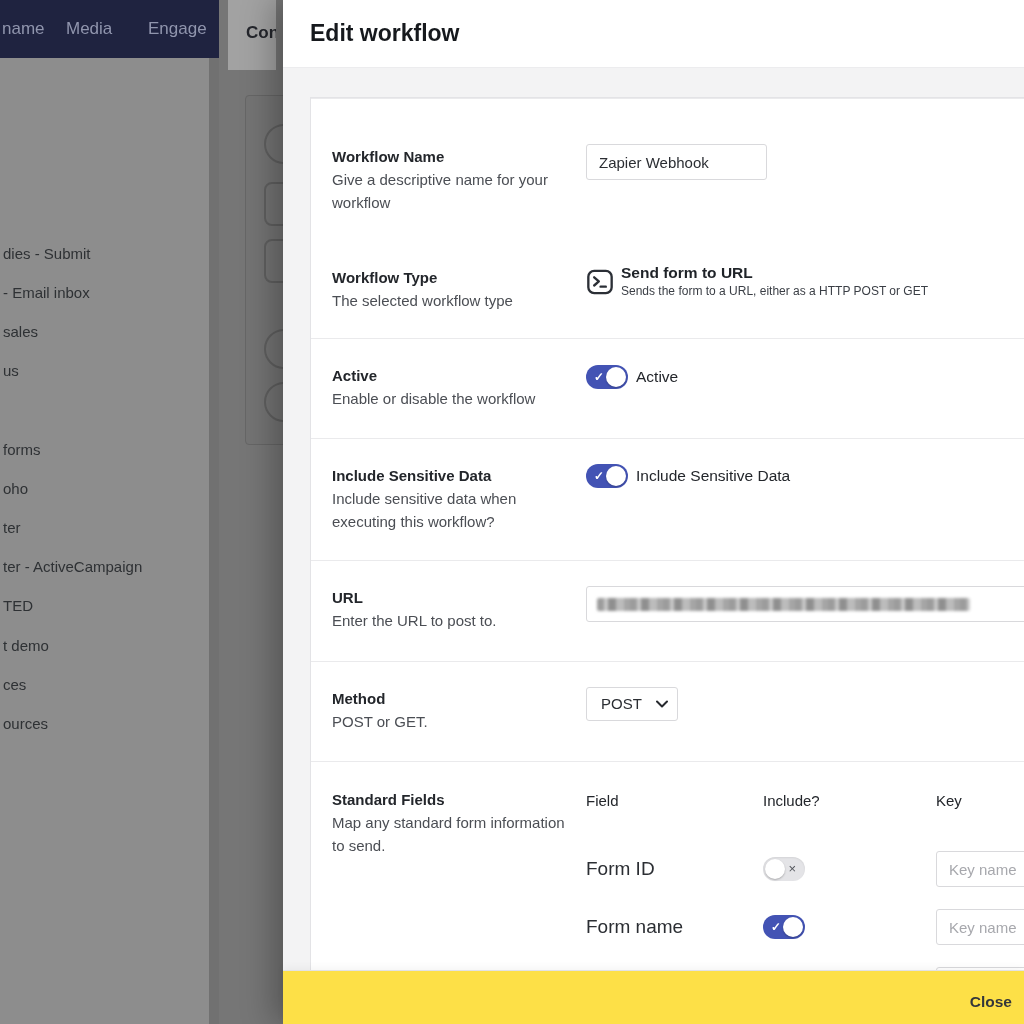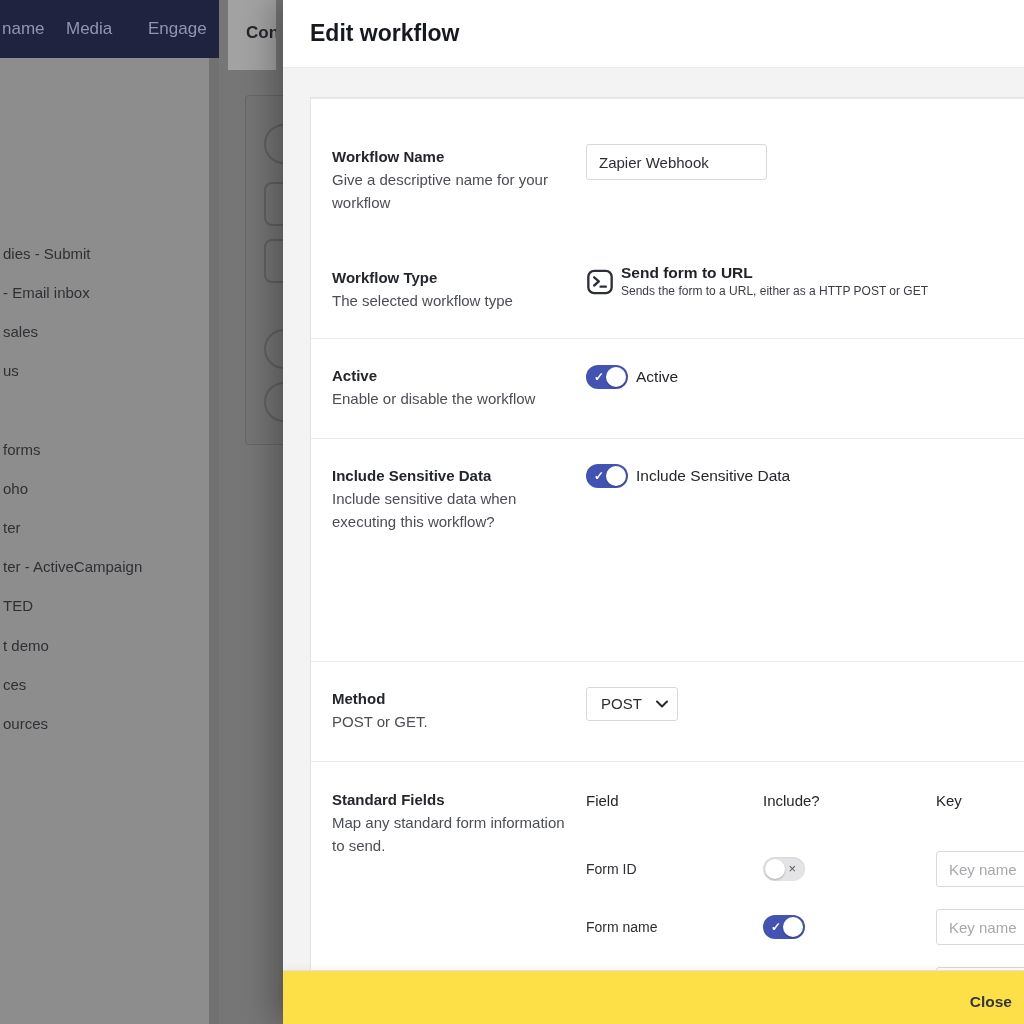--- a/index.html
+++ b/index.html
@@ -79,21 +79,21 @@
   
   .select { position:absolute; left:275px; top:25px; width:92px; height:34px;
             border:1px solid #d9d9dc; border-radius:3px; background:#fff; cursor:pointer; }
   .select .sel-text { position:absolute; left:14px; line-height:32px; font-size:15px; color:#2b2e33; }
   .select svg { position:absolute; right:9px; top:12px; }
 
   
   .sf-table { position:absolute; left:275px; top:30px; right:0; height:260px; }
   .sf-head { position:absolute; top:0; font-size:15px; font-weight:400; color:#23262b; }
   .sf-row { position:absolute; left:0; right:0; height:36px; }
-  .sf-field { position:absolute; left:0; line-height:36px; font-size:14px; color:#2b2e33;text-align:right; }
+  .sf-field { position:absolute; left:0; line-height:36px; font-size:19px; color:#2b2e33;text-align:right; }
   .sf-row .toggle { left:177px; top:6px; }
   .sf-row .text-input { left:350px; top:0; width:122px; }
 
   .modal-footer { position:absolute; left:0; bottom:0; right:0; height:54px; background:#fde047;
                   border-top:1px solid #e2e2e4; box-shadow:0 -3px 8px rgba(0,0,0,.04); z-index:20; }
   .close-btn { position:absolute; right:12px; top:0; height:61px; line-height:61px;
                font-size:15.5px; font-weight:700; color:#33363b; background:none; border:none;
                cursor:pointer; font-family:"Liberation Sans",sans-serif; }
 </style>
 </head>
@@ -187,20 +187,29 @@
           <div class="f-label">Include Sensitive Data</div>
           <div class="f-desc">Include sensitive data when executing this workflow?</div>
         </div>
         <div class="toggle on" style="left:275px;top:25px">
           <span class="mark">✓</span>
           <span class="knob"></span>
         </div>
         <span class="toggle-label" style="left:325px;top:25px">Include Sensitive Data</span>
       </div>
 
+      <div class="row" style="top:462px;height:101px">
+        <div class="label-col">
+          <div class="f-label">URL</div>
+          <div class="f-desc">Enter the URL to post to.</div>
+        </div>
+        <div class="text-input" style="left:275px;top:25px;width:441px">
+          <div class="redacted"></div>
+        </div>
+      </div>
 
       <div class="row" style="top:563px;height:100px">
         <div class="label-col">
           <div class="f-label">Method</div>
           <div class="f-desc">POST or GET.</div>
         </div>
         <div class="select">
           <span class="sel-text">POST</span>
           <svg width="12" height="8" viewBox="0 0 12 8" fill="none">
             <path d="M1 1.5l5 5 5-5" stroke="#26292e" stroke-width="2" stroke-linecap="round" stroke-linejoin="round"></path>

